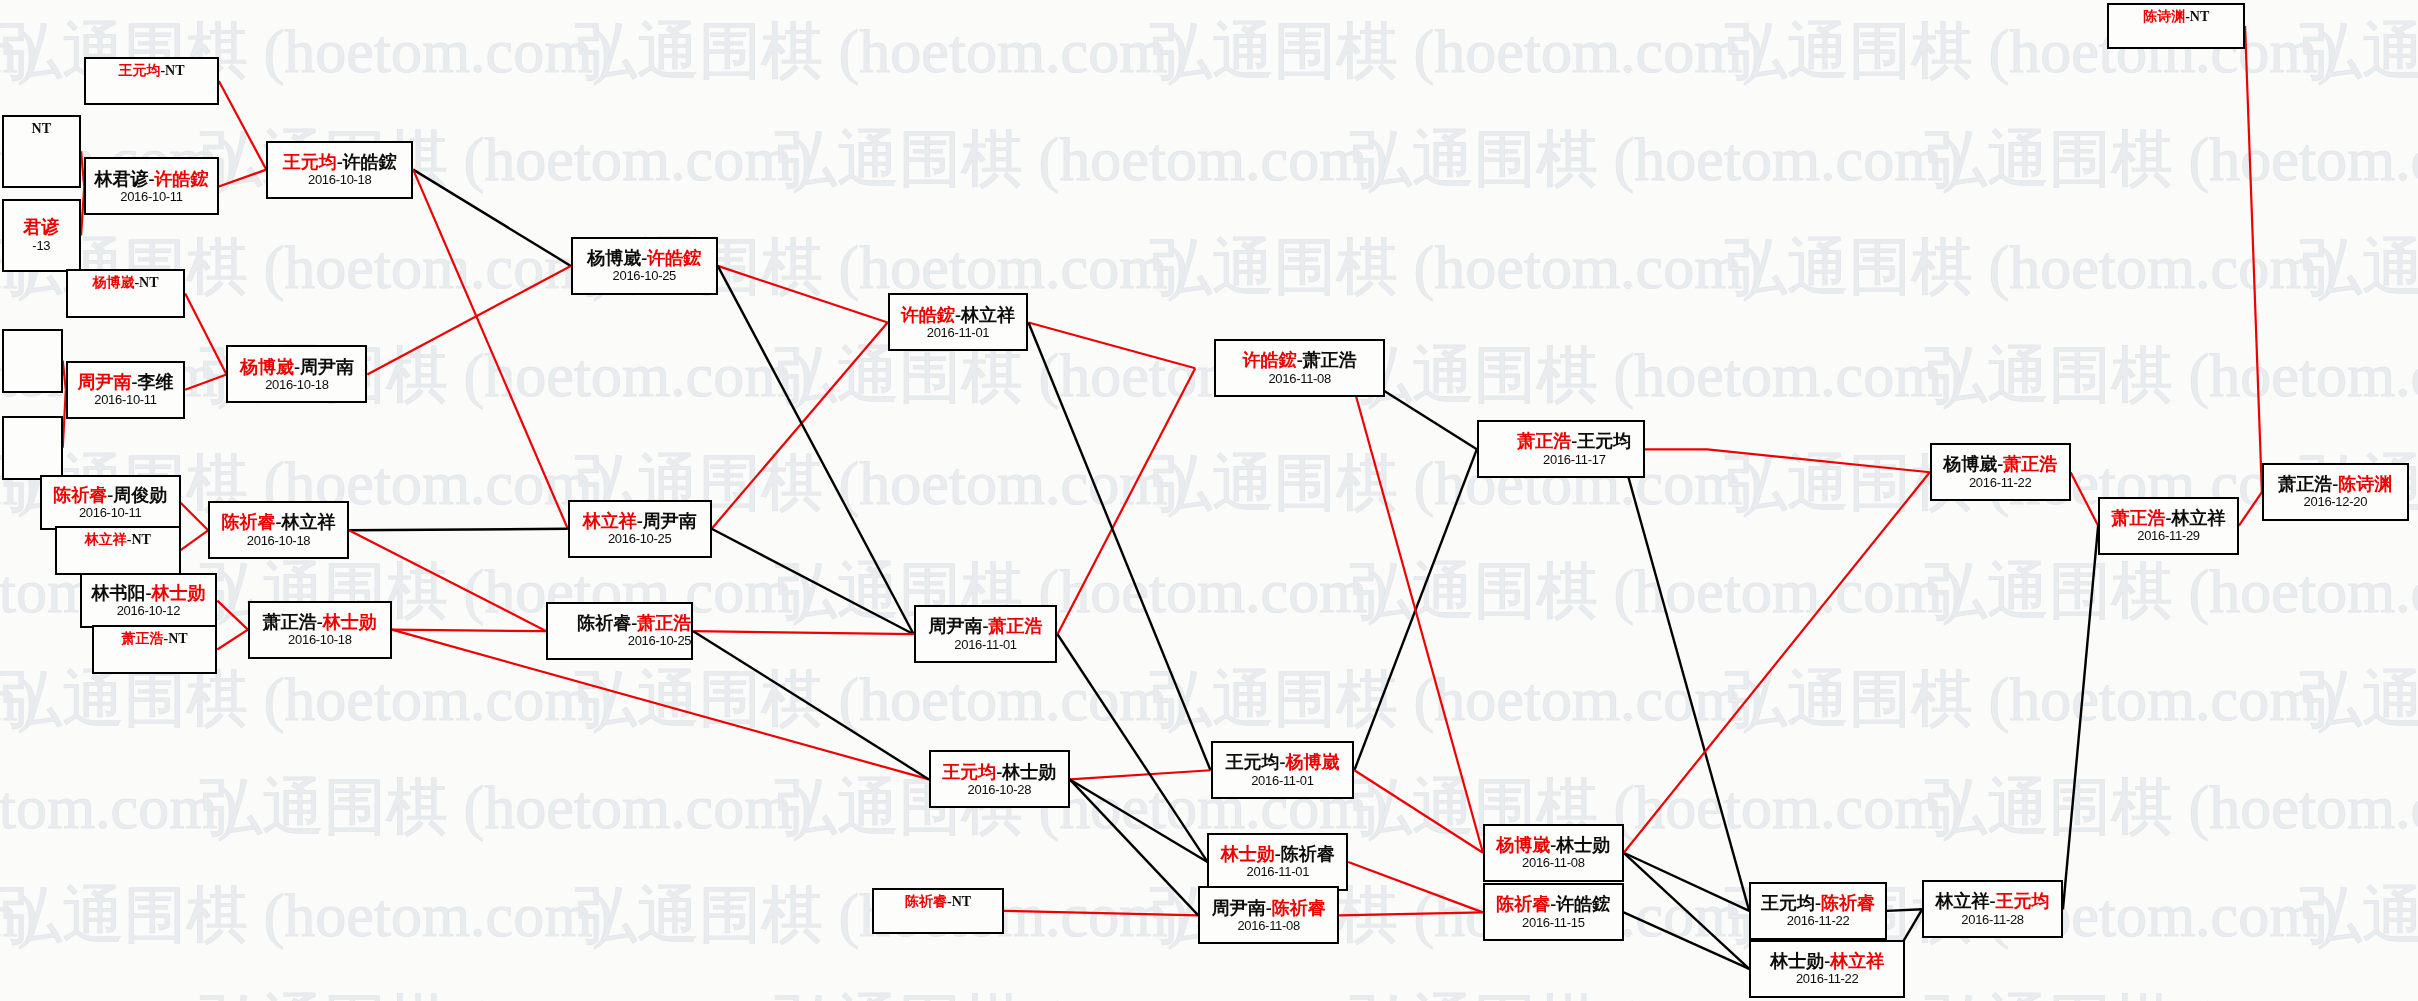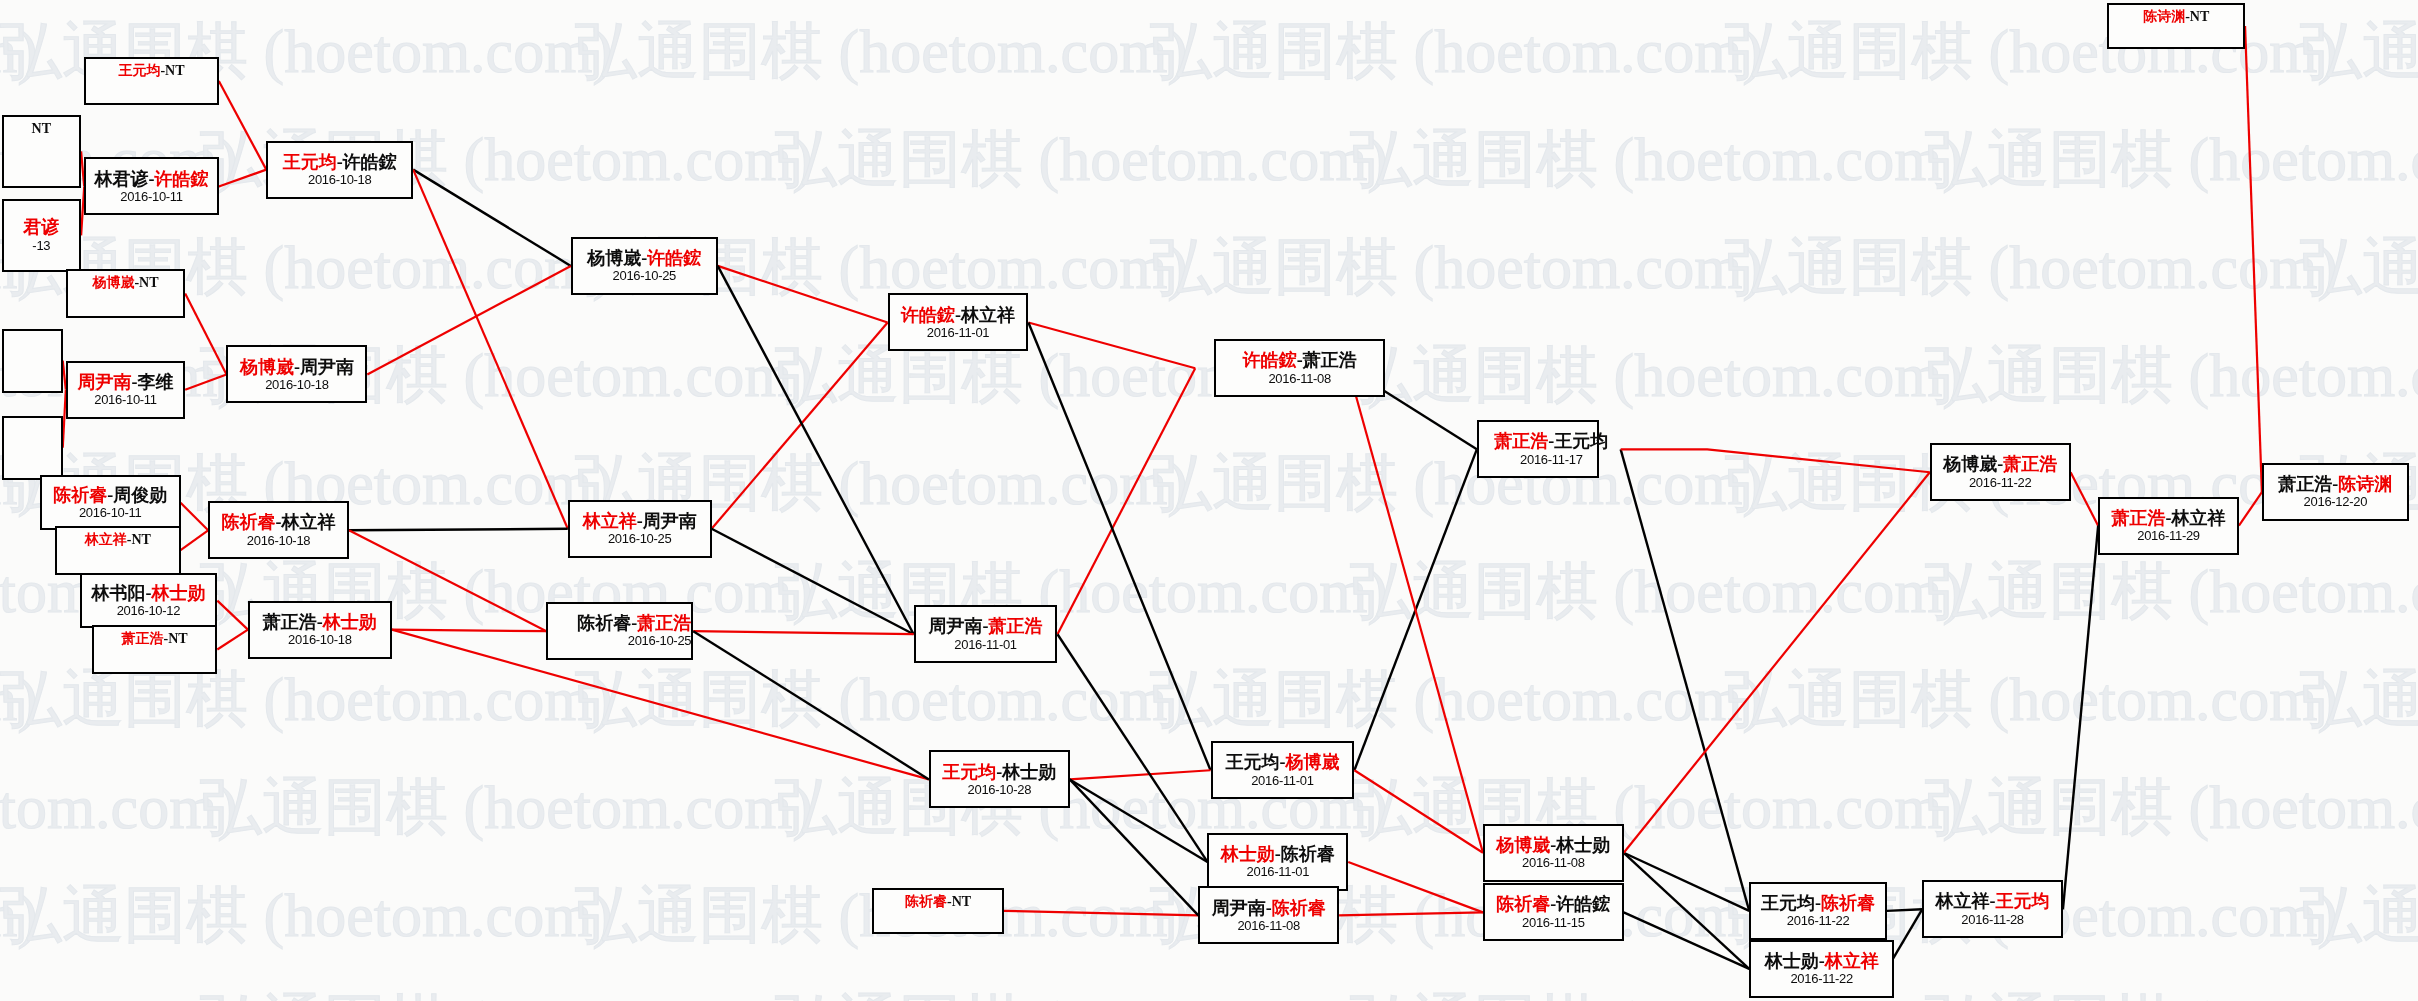--- a/index.html
+++ b/index.html
@@ -290,37 +290,37 @@
         <div class="date">2016-11-01</div>
       </div>
       <div class="node" style="left: 1207.47px; top: 832.893px; width: 140.795px; height: 58.0733px;">
         <div class="match"><span class="red">林士勋</span><span class="sep">-</span><span class="blk">陈祈睿</span></div>
         <div class="date">2016-11-01</div>
       </div>
       <div class="node" style="left: 1198.29px; top: 886.382px; width: 140.795px; height: 58.0733px;">
         <div class="match"><span class="blk">周尹南</span><span class="sep">-</span><span class="red">陈祈睿</span></div>
         <div class="date">2016-11-08</div>
       </div>
-      <div class="node" style="left: 1476.82px; top: 420.267px; width: 122px; height: 58.0733px; padding-left: 27px;">
+      <div class="node" style="left: 1476.82px; top: 420.267px; width: 168px; height: 58.0733px; padding-left: 27px;">
         <div class="match"><span class="red">萧正浩</span><span class="sep">-</span><span class="blk">王元均</span></div>
         <div class="date">2016-11-17</div>
       </div>
       <div class="node" style="left: 1482.94px; top: 823.724px; width: 140.795px; height: 58.0733px;">
         <div class="match"><span class="red">杨博崴</span><span class="sep">-</span><span class="blk">林士勋</span></div>
         <div class="date">2016-11-08</div>
       </div>
       <div class="node" style="left: 1482.94px; top: 883.325px; width: 140.795px; height: 58.0733px;">
         <div class="match"><span class="red">陈祈睿</span><span class="sep">-</span><span class="blk">许皓鋐</span></div>
         <div class="date">2016-11-15</div>
       </div>
       <div class="node" style="left: 1749.22px; top: 881.797px; width: 137.734px; height: 58.0733px;">
         <div class="match"><span class="blk">王元均</span><span class="sep">-</span><span class="red">陈祈睿</span></div>
         <div class="date">2016-11-22</div>
       </div>
-      <div class="node" style="left: 1749.22px; top: 939.87px; width: 145px; height: 58.0733px;">
+      <div class="node" style="left: 1749.22px; top: 939.87px; width: 156px; height: 58.0733px;">
         <div class="match"><span class="blk">林士勋</span><span class="sep">-</span><span class="red">林立祥</span></div>
         <div class="date">2016-11-22</div>
       </div>
       <div class="node" style="left: 1929.81px; top: 443.191px; width: 140.795px; height: 58.0733px;">
         <div class="match"><span class="blk">杨博崴</span><span class="sep">-</span><span class="red">萧正浩</span></div>
         <div class="date">2016-11-22</div>
       </div>
       <div class="node" style="left: 1922.16px; top: 880.269px; width: 140.795px; height: 58.0733px;">
         <div class="match"><span class="blk">林立祥</span><span class="sep">-</span><span class="red">王元均</span></div>
         <div class="date">2016-11-28</div>

